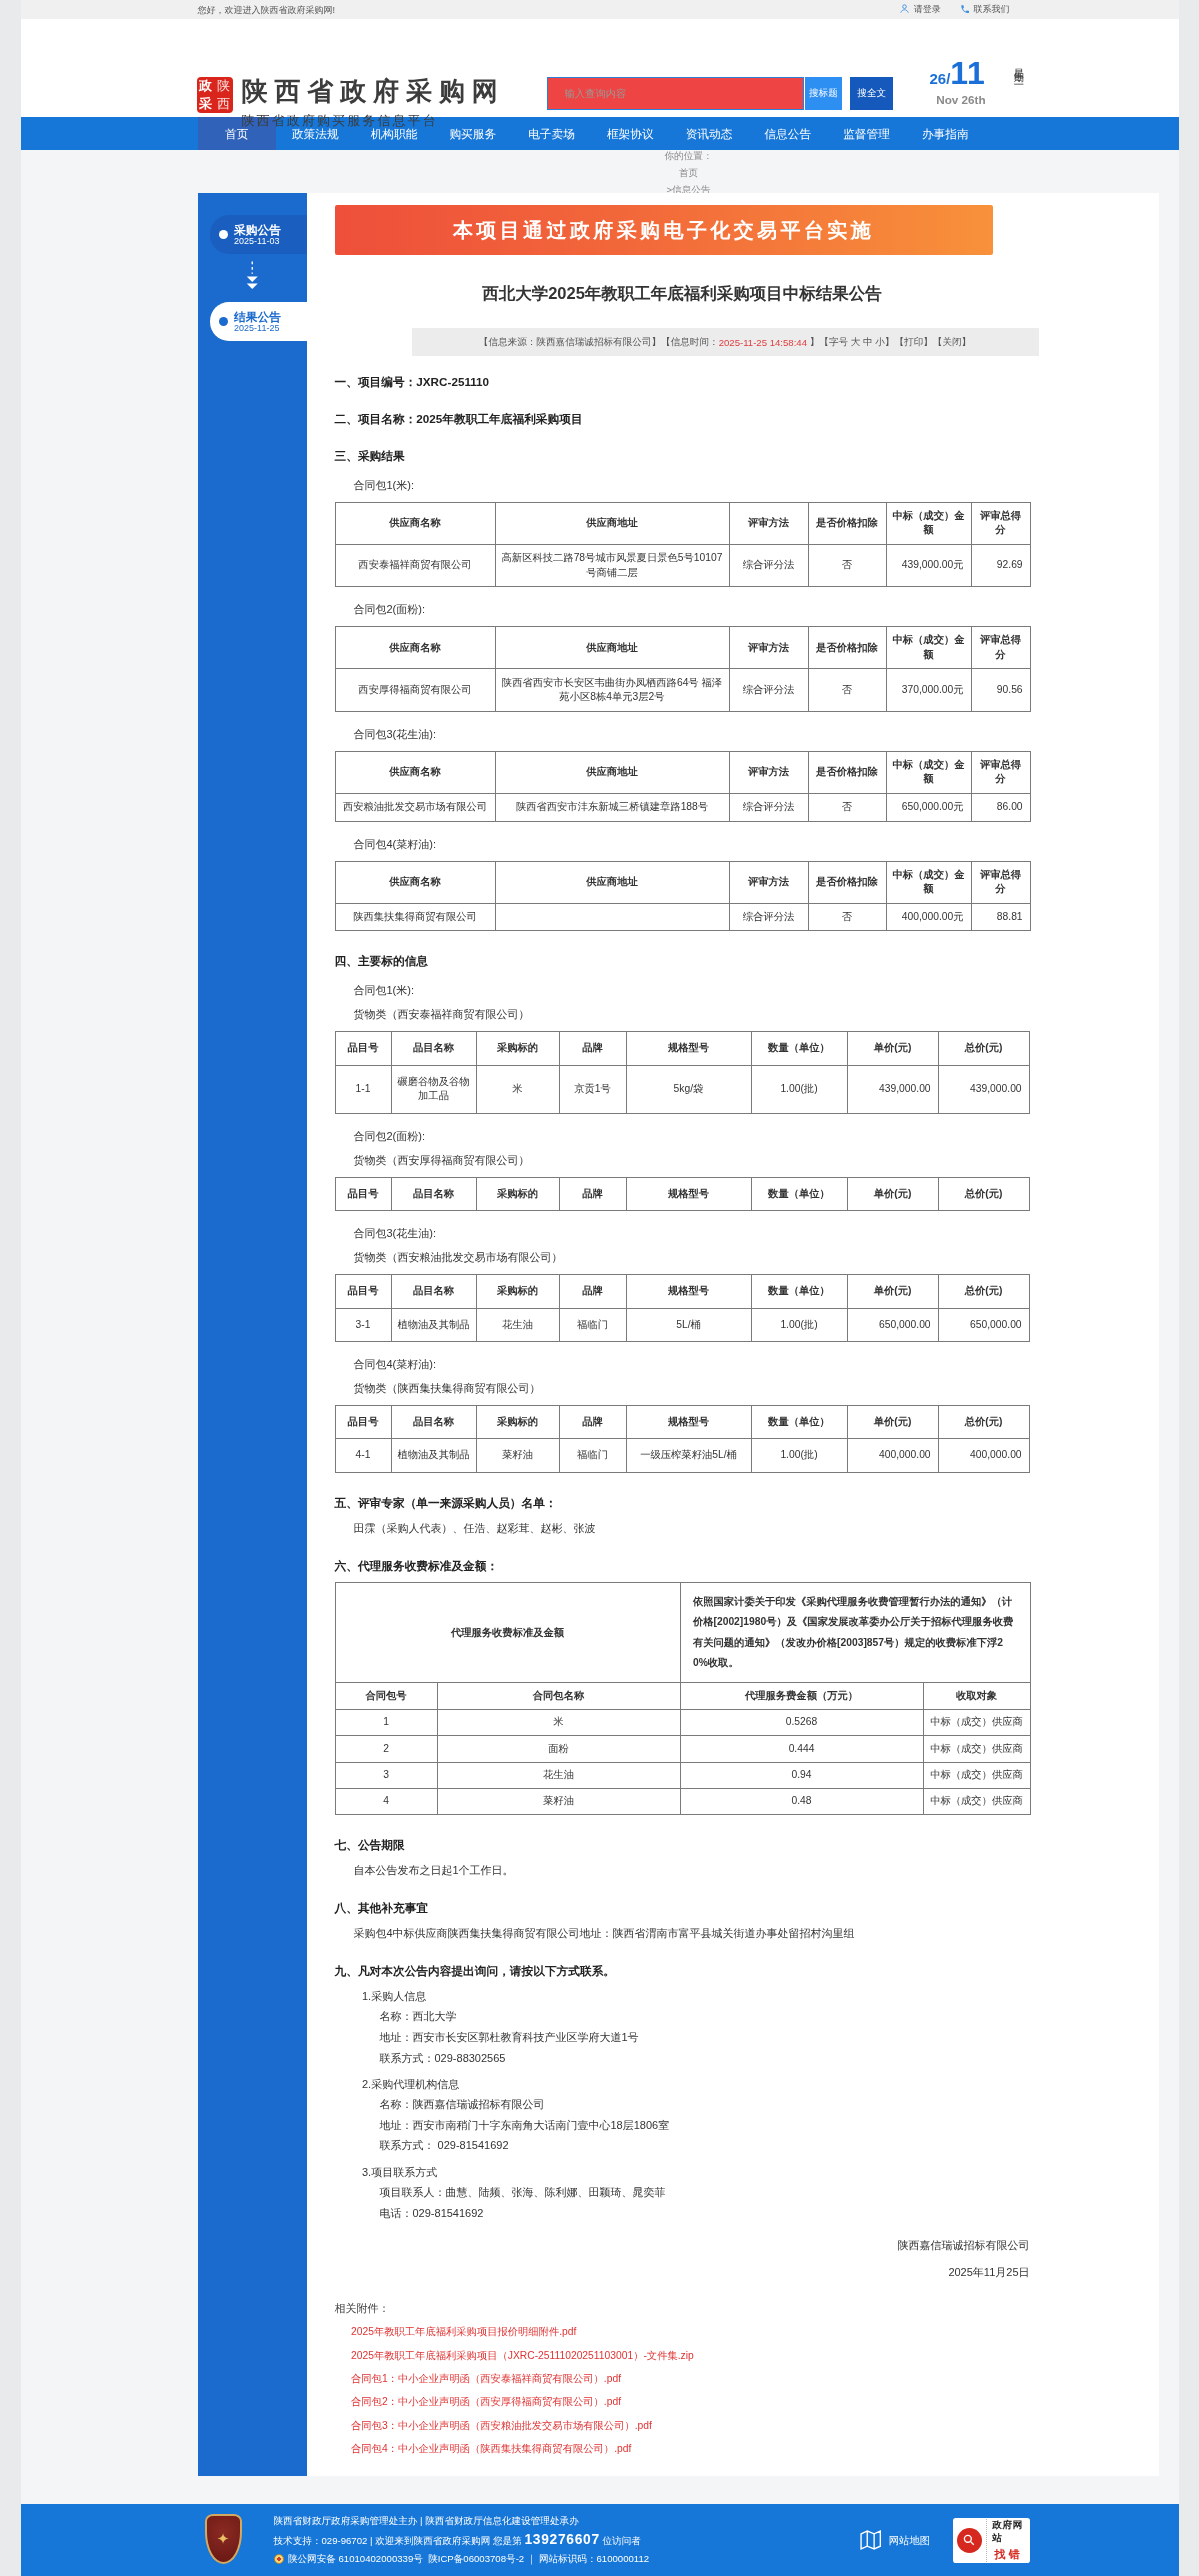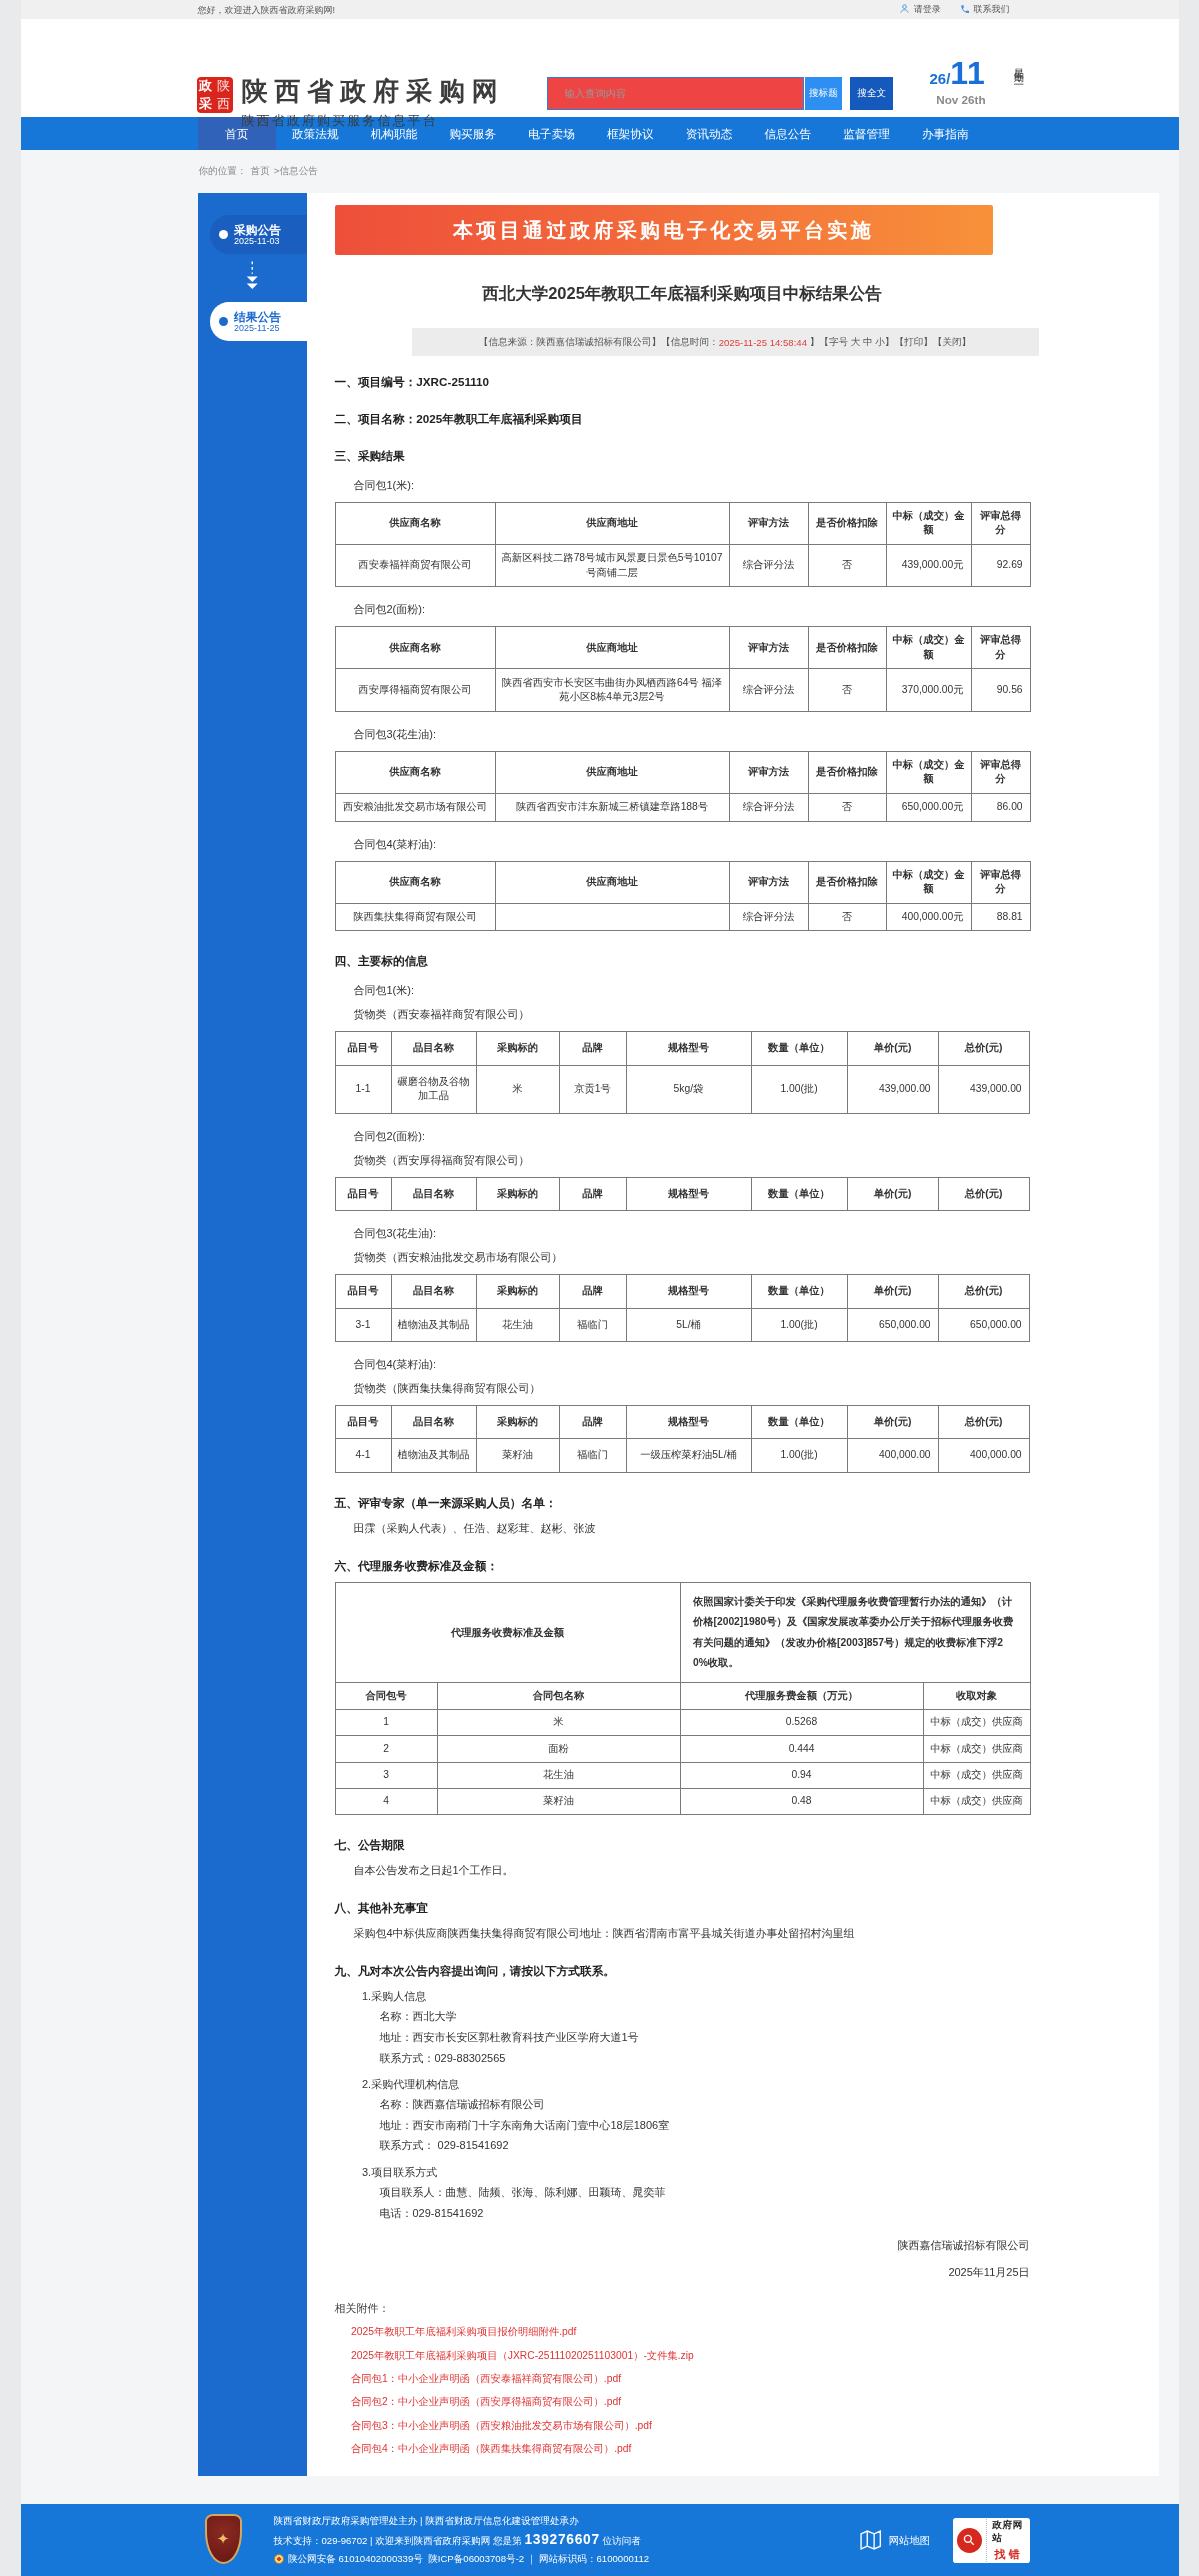--- a/index.html
+++ b/index.html
@@ -34,21 +34,21 @@
   .date-en { font-size:11.7px; font-weight:bold; color:#8a8a8a; margin-top:1.4px; text-align:right; }
   .weekday { position:absolute; left:991px; top:41px; writing-mode:vertical-rl; font-size:10.3px; color:#333; letter-spacing:4.1px; height:48px; }
 
   
   .nav { height:33px; background:#1677d8; }
   .nav-inner { margin-left:177px; display:flex; }
   .nav-item { line-height:33px; padding:0 16px; color:#fff; font-size:11.7px; cursor:pointer; white-space:nowrap; }
   .nav-item.active { background:#2f62b8; padding:0 27.5px; }
 
   
-  .breadcrumb { height:43px; display:flex; align-items:center; padding-left:178px; font-size:9.6px; color:#888; gap:4.1px; }
+  .breadcrumb { height:43px; display:flex; align-items:center; padding-left:178px; font-size:9.6px; color:#888; gap:4.1px;flex-direction:column; }
   .breadcrumb .bc-home { cursor:pointer; }
 
   
   .main-wrap { display:flex; width:961px; margin-left:177px; align-items:stretch; min-height:2256px; }
   .sidebar { width:109px; background:#1b6bce; position:relative; flex-shrink:0; }
   .side-pill { position:absolute; left:12.4px; right:0; height:39px; border-radius:19px 0 0 19px; display:flex; align-items:center; padding-left:9px; gap:6.2px; cursor:pointer; }
   .pill-1 { top:22px; background:#1a5fc0; color:#fff; }
   .pill-2 { top:109px; background:#ffffff; color:#1b6bce; }
   .pill-dot { width:9px; height:9px; border-radius:50%; flex-shrink:0; }
   .pill-1 .pill-dot { background:#fff; }

